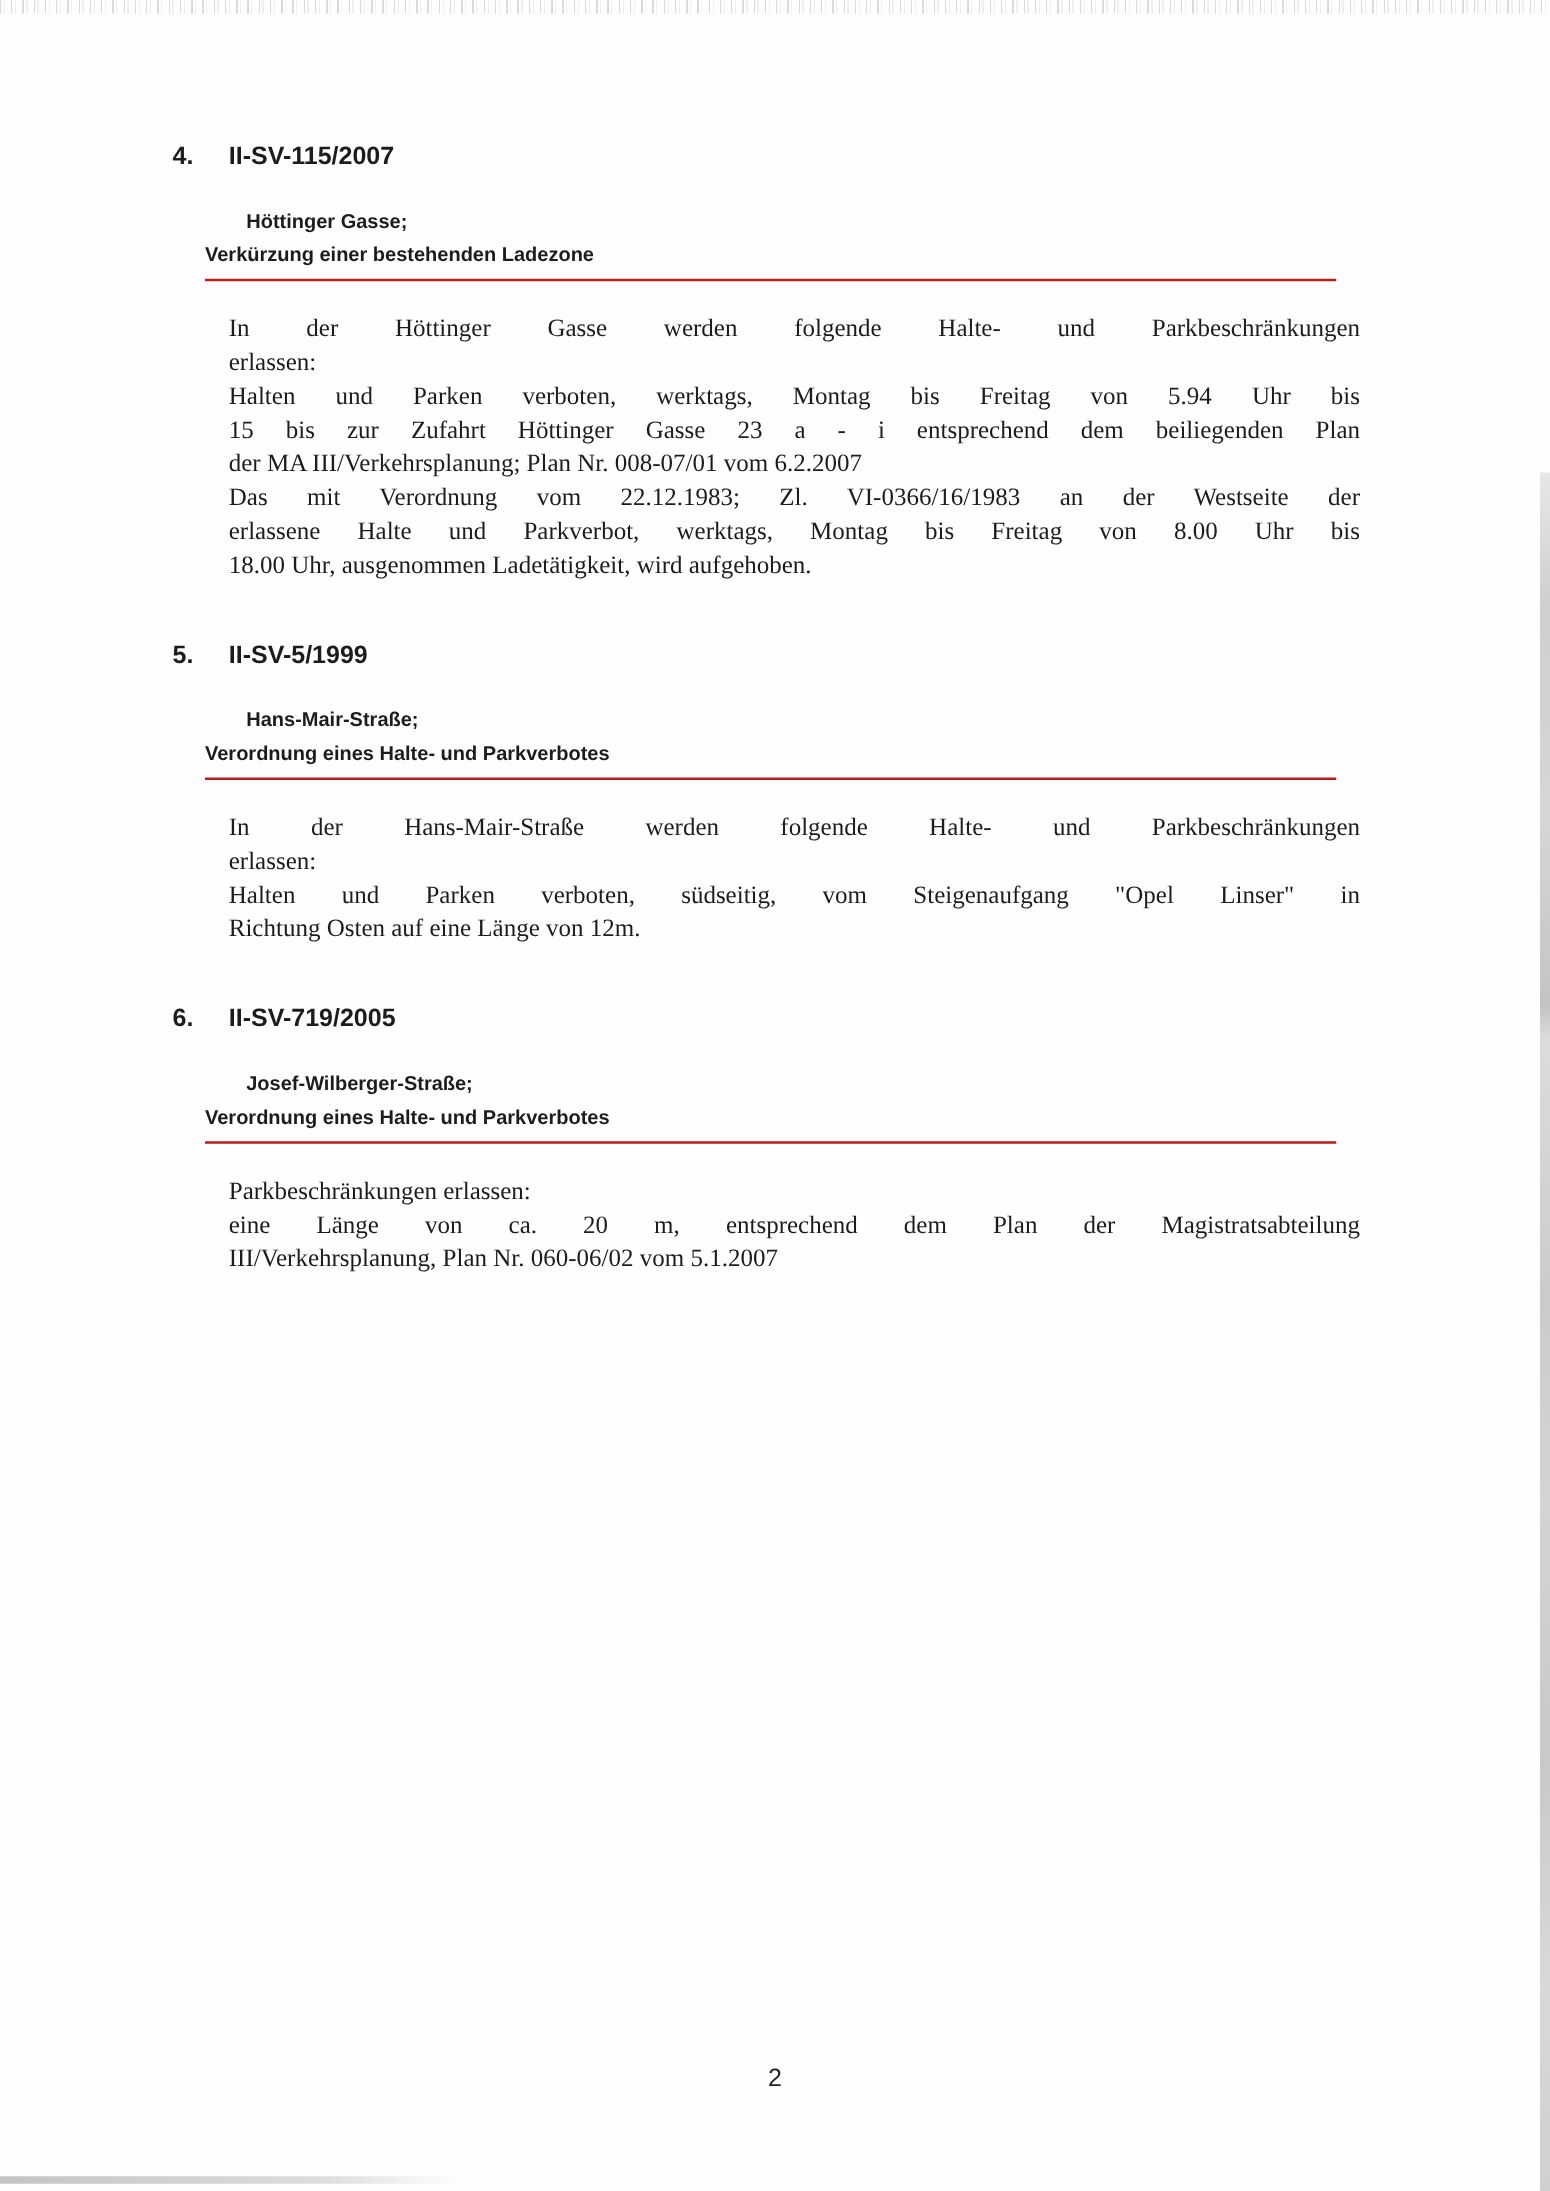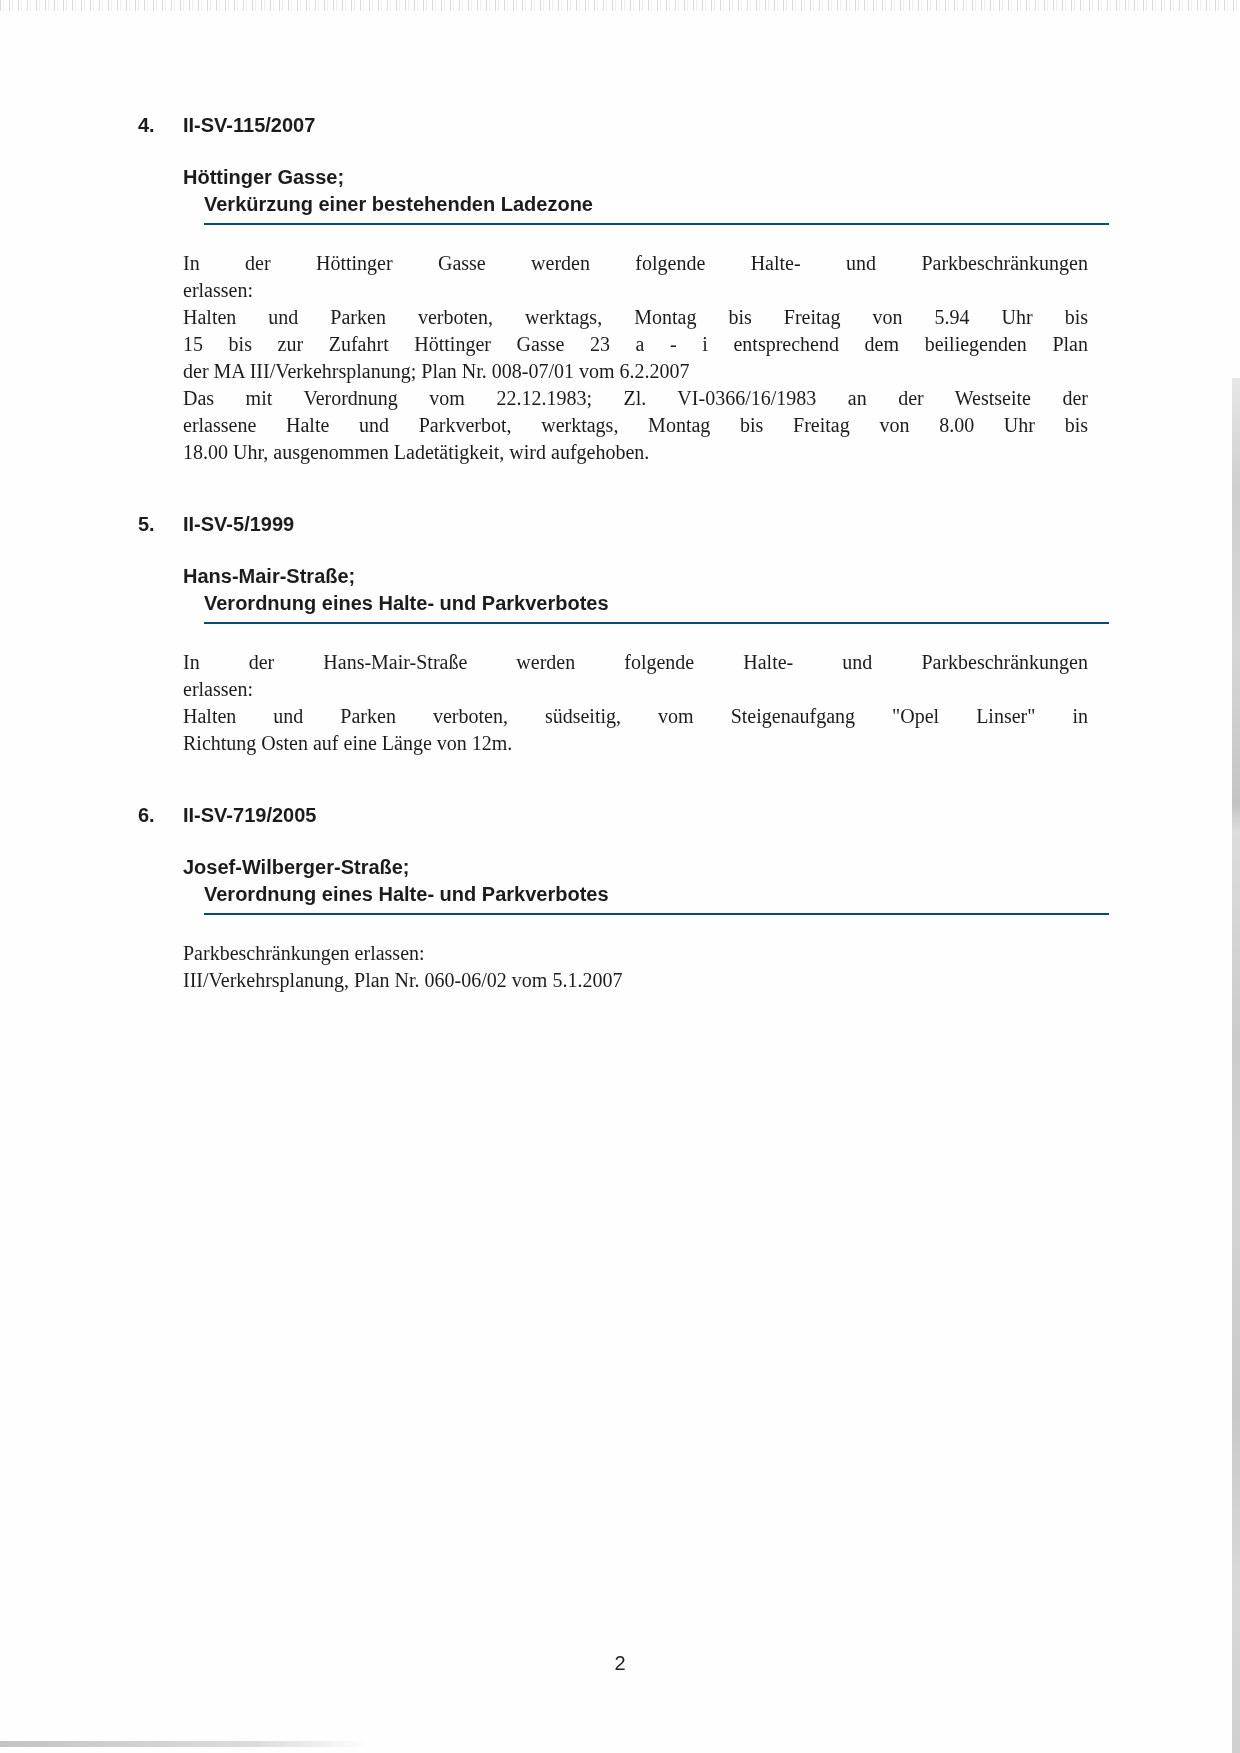--- a/index.html
+++ b/index.html
@@ -58,34 +58,34 @@
   .section { margin: 0; }
   .sec-head {
     display: flex;
     margin-top: 0;
     font-weight: bold;
     font-size: 20px;
     line-height: 27px;
   }
   .sec-num { width: 45px; flex: 0 0 45px; }
   .street {
-    margin-left: 45px;
+    margin-left: 59px;
     margin-top: 25px;
     font-weight: bold;
-    font-size: 20px;
+    font-size: 16px;
     line-height: 27px;
   }
   .subtitle {
-    margin-left: 66px;
+    margin-left: 26px;
     width: 905px;
     font-weight: bold;
-    font-size: 20px;
+    font-size: 16px;
     line-height: 27px;
     padding-bottom: 5px;
-    border-bottom: 2px solid #0c4a6e;
+    border-bottom: 2px solid #b91c1c;
     box-sizing: border-box;
   }
   .body-block {
     margin-left: 45px;
     margin-top: 25px;
     width: 905px;
     font-size: 20px;
   }
   .line {
     line-height: 27px;
@@ -159,19 +159,20 @@
 
   <div class="section">
     <div class="sec-head">
       <span class="sec-num">6.</span>
       <span class="sec-case">II-SV-719/2005</span>
     </div>
     <div class="street">Josef-Wilberger-Straße;</div>
     <div class="subtitle">Verordnung eines Halte- und Parkverbotes</div>
     <div class="body-block">
       <div class="line">Parkbeschränkungen erlassen:</div>
+      <div class="line j">eine Länge von ca. 20 m, entsprechend dem Plan der Magistratsabteilung</div>
       <div class="line">III/Verkehrsplanung, Plan Nr. 060-06/02 vom 5.1.2007</div>
     </div>
   </div>
 
 </div>
 
 <div class="page-footer">2</div>
 
 </body></html>

